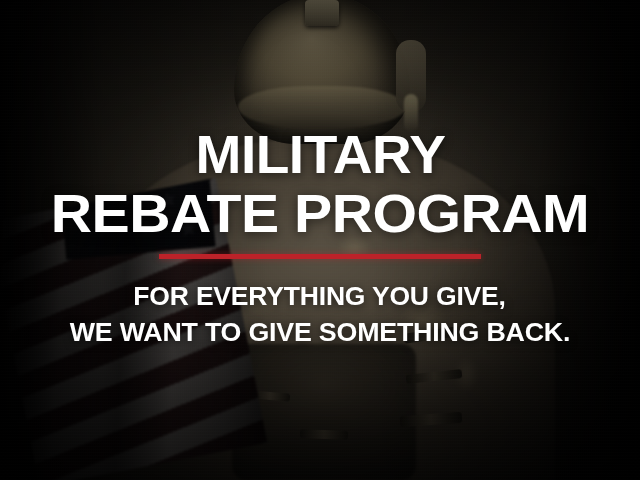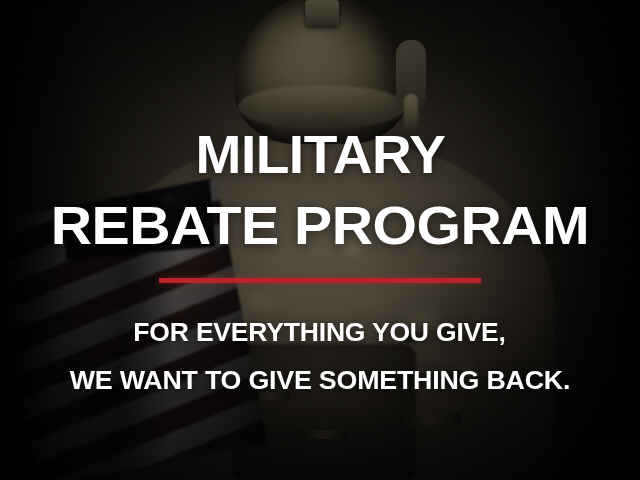--- a/index.html
+++ b/index.html
@@ -219,21 +219,20 @@
 
   
   .content {
     position: absolute;
     inset: 0;
     display: flex;
     flex-direction: column;
     align-items: center;
     justify-content: flex-start;
     text-align: left;
-    gap: 12px;
   }
 
   .headline {
     color: #ffffff;
     font-weight: 700;
     letter-spacing: -0.5px;
     line-height: .98;
     text-transform: uppercase;
     font-stretch: condensed;
     text-shadow: 0 2px 10px rgba(0,0,0,.55);

